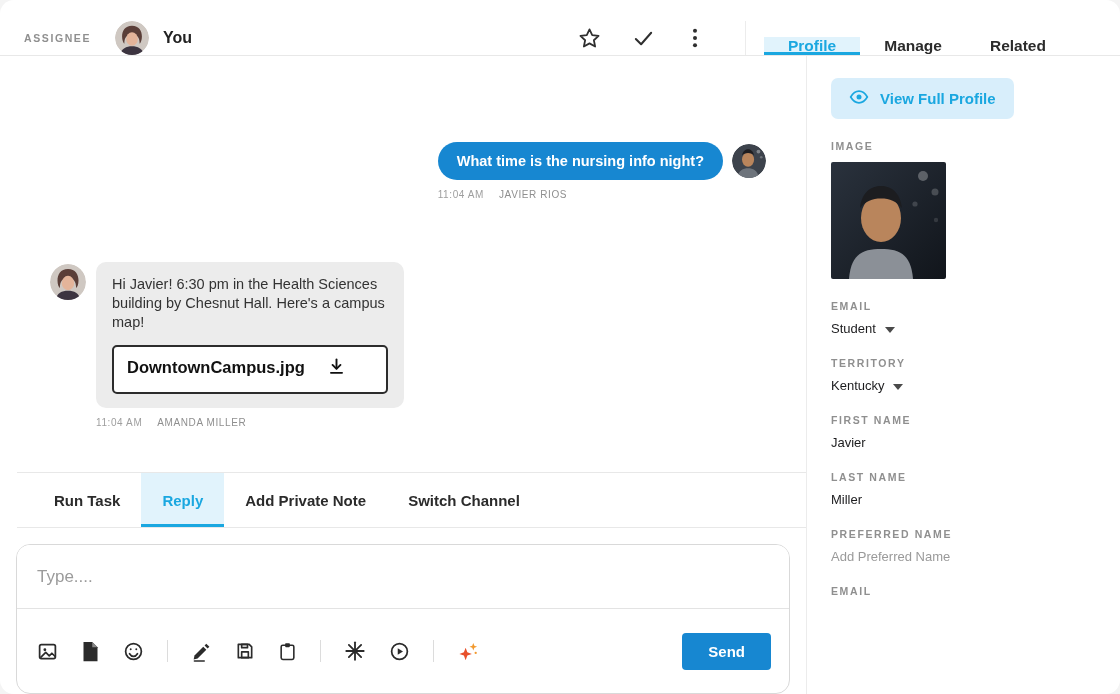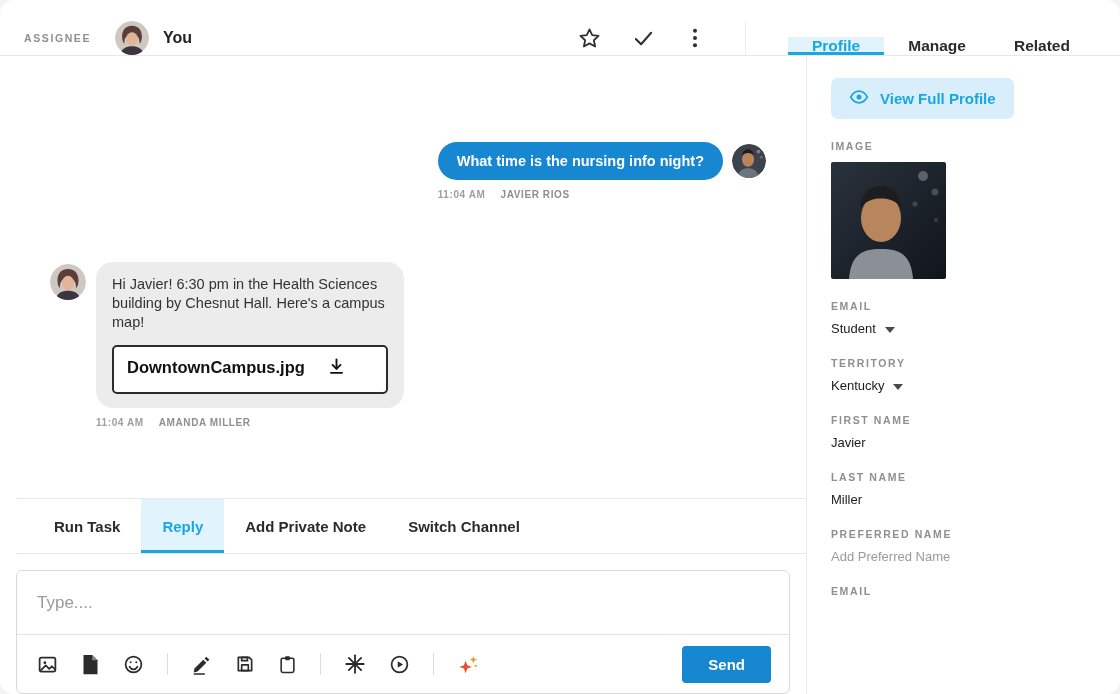--- a/index.html
+++ b/index.html
@@ -14,47 +14,47 @@
   .avatar { border-radius:50%; overflow:hidden; flex:0 0 auto; display:block; }
   .avatar-sm { width:34px; height:34px; margin-left:24px; }
   .avatar-xs { width:34px; height:34px; }
   .assignee-name { font-size:16px; font-weight:700; color:#222; margin-left:14px; }
   .header-actions { margin-left:auto; display:flex; align-items:center; gap:26px; padding-right:8px; }
   .icon-btn { background:none; border:none; cursor:pointer; display:flex; align-items:center; justify-content:center; padding:2px; }
 
   
   .panel-tabs { flex:1; display:flex; align-items:stretch; padding-left:18px; }
   .ptab { display:flex; align-items:center; padding:0 24px; font-size:15.5px; font-weight:700; color:#2b2b2b; cursor:pointer; }
-  .ptab.active { color:#1aa7e0; background:#e1f3fc; box-shadow:inset 0 -3px 0 #1aa7e0;margin-left:24px; }
+  .ptab.active { color:#1aa7e0; background:#e1f3fc; box-shadow:inset 0 -3px 0 #1aa7e0; }
 
   
   .main { display:flex; height:638px; }
   .chat-col { width:807px; border-right:1px solid #ececec; display:flex; flex-direction:column; overflow:hidden; }
   .messages { flex:1; overflow:hidden; }
 
   .msg-row { display:flex; align-items:flex-start; }
   .msg-out { justify-content:flex-end; margin-top:86px; padding-right:40px; }
   .msg-col { display:flex; flex-direction:column; align-items:flex-start; }
   .bubble-out { background:#1787d1; color:#fff; font-size:14.5px; font-weight:600; padding:11px 19px; border-radius:20px; }
   .msg-out .avatar-xs { margin-left:9px; margin-top:2px; }
-  .msg-meta { margin-top:9px; font-size:10px; letter-spacing:0.6px; color:#9e9e9e; font-weight:700; display:flex; gap:15px; }
+  .msg-meta { margin-top:9px; font-size:10px; letter-spacing:0.6px; color:#9e9e9e; font-weight:400; display:flex; gap:15px; }
   .msg-meta .sender { color:#8f8f8f; }
 
   .msg-in { justify-content:flex-start; margin-top:62px; padding-left:50px; }
   .msg-in .avatar-xs { width:36px; height:36px; margin-right:10px; margin-top:2px; }
-  .bubble-in { background:#ececec; color:#333; font-size:14.5px; line-height:1.32; padding:13px 16px 14px; border-radius:17px; max-width:308px; }
+  .bubble-in { background:#ececec; color:#333; font-size:14.5px; line-height:1.32; padding:13px 16px 14px; border-radius:10px; max-width:308px; }
   .attach-card { margin-top:13px; background:#fff; border:2px solid #2c2c2c; border-radius:5px; padding:10px 13px; display:flex; align-items:flex-start; gap:22px; cursor:pointer; }
   .attach-name { font-size:16.5px; font-weight:600; color:#111; white-space:nowrap; }
 
   
   .composer-tabs { height:56px; display:flex; align-items:stretch; border-top:1px solid #e8e8e8; border-bottom:1px solid #e8e8e8; padding-left:16px; flex:0 0 auto;margin-left:17px; }
   .ctab { display:flex; align-items:center; padding:0 21px; font-size:15px; font-weight:700; color:#2b2b2b; cursor:pointer; }
   .ctab.active { color:#1aa7e0; background:#e1f3fc; box-shadow:inset 0 -3px 0 #1aa7e0; }
 
-  .composer { margin:16px 16px 0; border:1px solid #d9d9d9; border-radius:6px; height:124px; display:flex; flex-direction:column; overflow:hidden; flex:0 0 auto; }
+  .composer { margin:16px 16px 0; border:1px solid #d9d9d9; border-radius:14px; height:150px; display:flex; flex-direction:column; overflow:hidden; flex:0 0 auto; }
   .composer-input { border:none; outline:none; width:100%; height:64px; padding:0 20px; font-size:17px; color:#333; font-family:"Liberation Sans", sans-serif; border-bottom:1px solid #e3e3e3; flex:0 0 auto; }
   .composer-input::placeholder { color:#9b9b9b; }
   .composer-toolbar { flex:1; display:flex; align-items:center; padding:0 18px; gap:19px; }
   .tb-divider { width:1px; height:22px; background:#dcdcdc; margin:0 2px; }
   .send-btn { margin-left:auto; background:#1787d1; color:#fff; border:none; border-radius:4px; font-size:15px; font-weight:700; padding:10px 26px; cursor:pointer; font-family:"Liberation Sans", sans-serif; }
 
   
   .profile-col { flex:1; padding:22px 24px; overflow:hidden; }
   .view-profile-btn { display:inline-flex; align-items:center; gap:11px; background:#d8eefb; border:none; border-radius:7px; color:#1aa7e0; font-size:15px; font-weight:700; padding:11px 18px; cursor:pointer; font-family:"Liberation Sans", sans-serif; }
   .field { margin-top:21px; }

